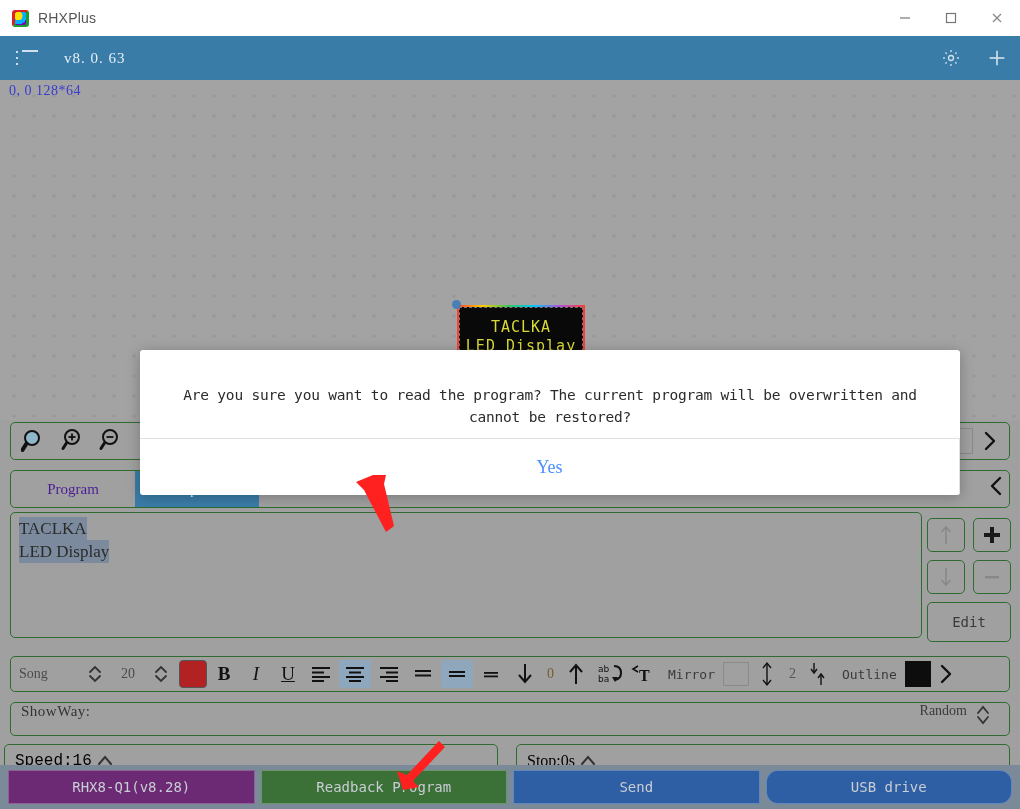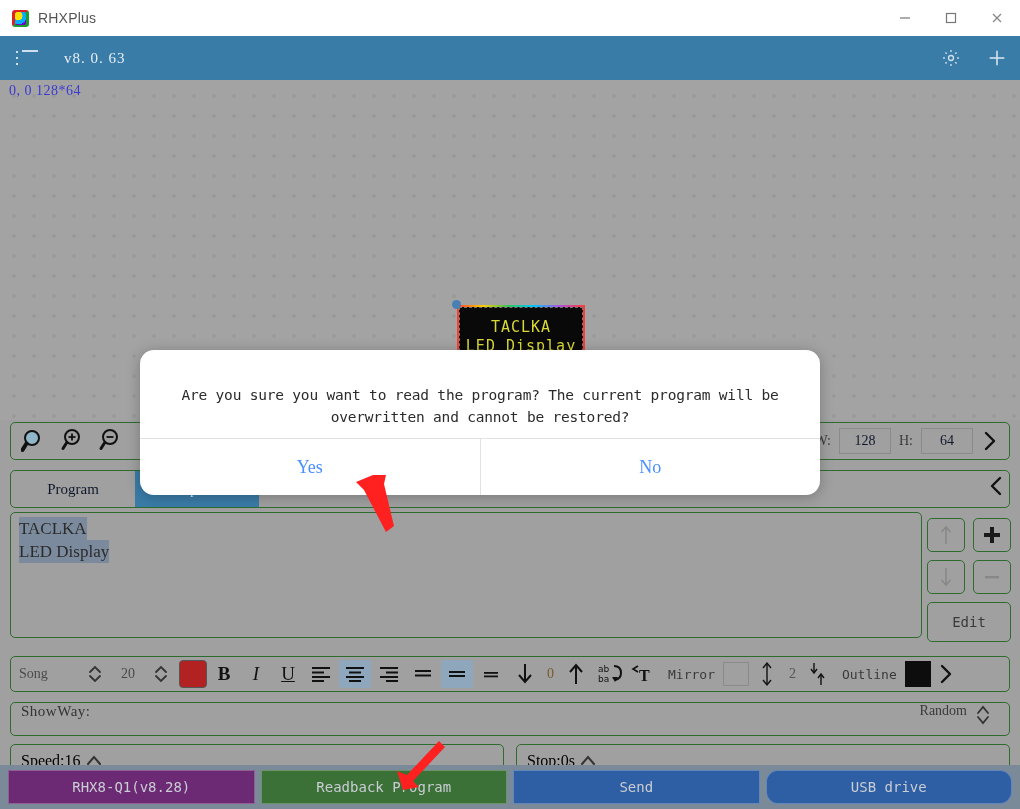--- a/index.html
+++ b/index.html
@@ -100,21 +100,21 @@
   }
   .lbl{font-size:14px;color:#3a3a3a;padding:0 4px;}
   .chev{width:26px;height:30px;display:flex;align-items:center;justify-content:center;}
   
   .tabsrow{
     position:absolute;left:10px;top:470px;width:1000px;height:38px;
     display:flex;align-items:stretch;box-sizing:border-box;overflow:hidden;
   }
   .tab{
     min-width:96px;display:flex;align-items:center;justify-content:center;
-    font-size:15px;color:#0f172a;padding:0 14px;
+    font-size:15px;color:#4c1d95;padding:0 14px;
   }
   .tab.active{background:#3a7ca8;color:#dce9f2;}
   .tabsrow .spacer{flex:1;}
   
   .textlist{
     position:absolute;left:10px;top:512px;width:912px;height:126px;
     padding:4px 8px;box-sizing:border-box;overflow:hidden;
   }
   .textline{
     font-size:17px;line-height:23px;color:#2b2b2b;display:inline-block;
@@ -174,22 +174,22 @@
     position:absolute;left:0;bottom:0;width:1020px;height:44px;
     display:flex;align-items:center;gap:6px;padding:0 8px;box-sizing:border-box;
     background:#7b8a99;
   }
   .bbtn{
     flex:1;height:34px;display:flex;align-items:center;justify-content:center;
     font-family:"DejaVu Sans Mono",monospace;font-size:14px;color:#c9cdd4;
     border:1px solid rgba(255,255,255,.25);box-sizing:border-box;
   }
   .dialog{
-    position:absolute;left:140px;top:350px;width:680px;height:145px;
-    background:#fff;border-radius:14px;box-shadow:0 2px 14px rgba(0,0,0,.25);
+    position:absolute;left:140px;top:350px;width:820px;height:145px;
+    background:#fff;border-radius:3px;box-shadow:0 2px 14px rgba(0,0,0,.25);
     overflow:hidden;
   }
   .dlg-msg{
     padding:34px 38px 0;text-align:center;font-size:14.5px;color:#2b2b2b;
     line-height:22px;font-family:"DejaVu Sans Mono",monospace;letter-spacing:-.2px;
   }
   .dlg-sep{position:absolute;left:0;top:88px;width:100%;height:1px;background:#e2e2e2;}
   .dlg-btns{position:absolute;left:0;top:89px;width:100%;height:56px;display:flex;}
   .dlg-btn{
     flex:1;display:flex;align-items:center;justify-content:center;
@@ -466,21 +466,21 @@
   <div class="title">ShowWay:</div>
   <div class="val">Random</div>
   <div class="spin">
     <svg width="14" height="20" viewBox="0 0 14 20">
         <polyline points="2,8 7,2 12,8" fill="none" stroke="#333" stroke-width="1.8" stroke-linecap="round"></polyline>
         <polyline points="2,12 7,18 12,12" fill="none" stroke="#333" stroke-width="1.8" stroke-linecap="round"></polyline>
       </svg>
   </div>
 </div>
 
-<div class="frame split" style="left:10px;top:744px;">
+<div class="frame split" style="left:4px;top:744px;font-family:Liberation Mono, monospace;">
   <div class="title">Speed:</div>
   <div class="val">16</div>
   <div class="chev">
     <svg width="18" height="16" viewBox="0 0 18 16">
         <polyline points="3,11 9,4 15,11" fill="none" stroke="#333" stroke-width="2" stroke-linecap="round"></polyline>
       </svg>
   </div>
 </div>
 <div class="frame split" style="left:516px;top:744px;">
   <div class="title">Stop:</div>
@@ -500,21 +500,20 @@
 </div>
 
 <div class="watermark">www.cvfaf.cn</div>
 
 <div class="dialog">
   <div class="dlg-msg">Are you sure you want to read the program? The current program will be overwritten and cannot be restored?</div>
   <div class="dlg-sep"></div>
   <div class="dlg-btns">
     <div class="dlg-btn">Yes</div>
     <div class="dlg-vsep"></div>
-    <div class="dlg-btn">No</div>
   </div>
 </div>
 
 <svg class="arrow" style="left:330px;top:440px;width:120px;height:120px;">
   <polygon points="35,25 18,32 26,40 48,82 56,76 46,34 48,25" fill="#ff2020" transform="translate(8,10)"></polygon>
 </svg>
 <svg class="arrow" style="left:395px;top:735px;width:70px;height:60px;">
   <polygon points="8,55 2,36 12,40 44,6 50,12 18,46 24,52" fill="#ff2020"></polygon>
 </svg>
 

